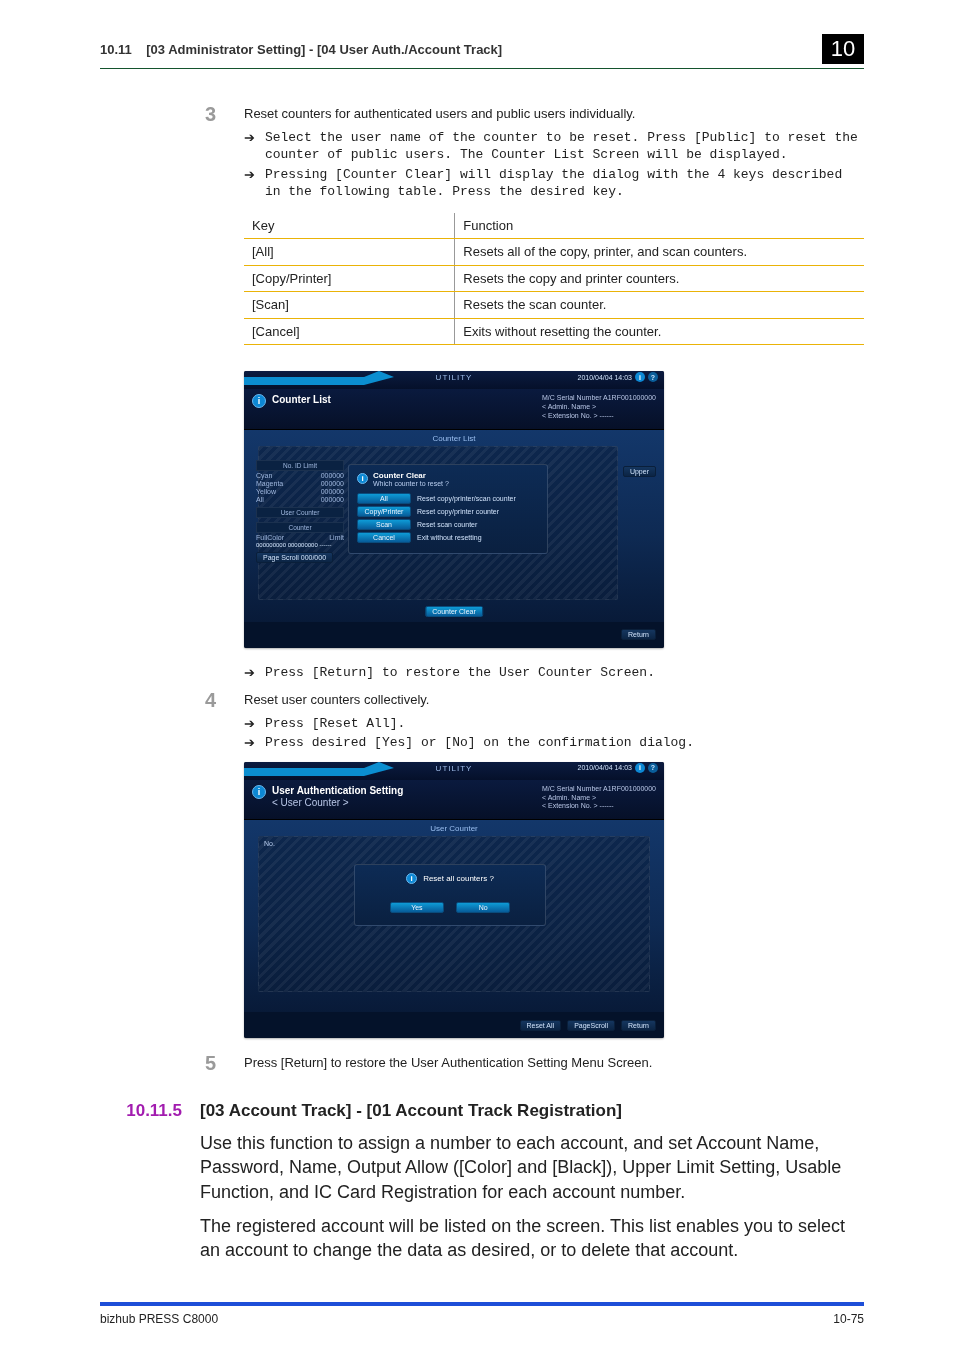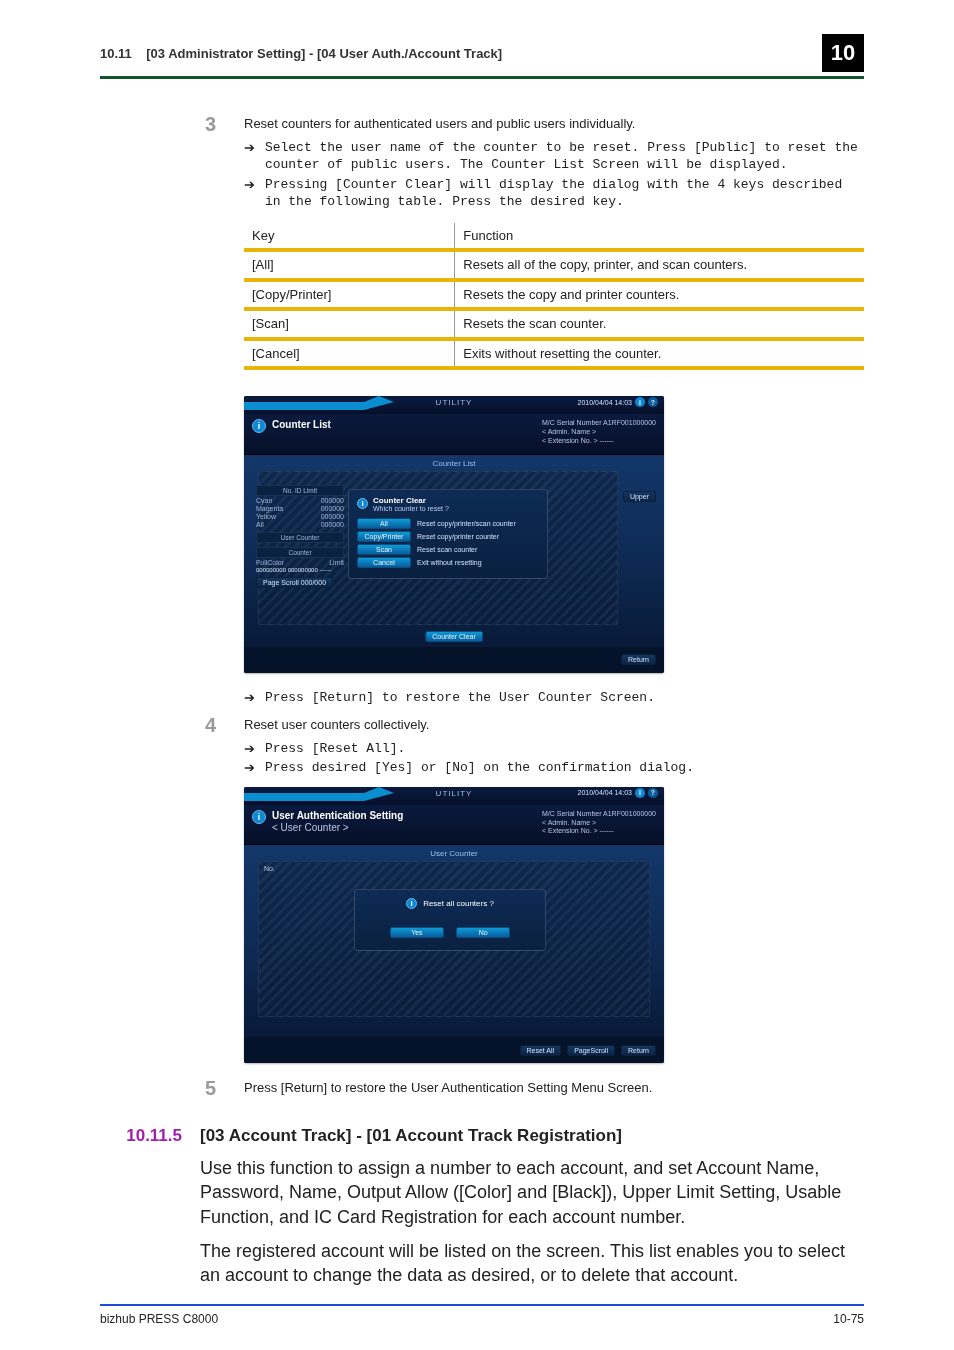--- a/index.html
+++ b/index.html
@@ -1,32 +1,32 @@
 <!DOCTYPE html>
 <html><head>
 <meta charset="utf-8">
 <style>
   * { box-sizing: border-box; margin: 0; padding: 0; }
   html, body { width: 954px; background: #fff; font-family: Arial, Helvetica, sans-serif; color: #222; }
   .page { width: 954px; padding: 34px 90px 30px 100px; position: relative; min-height: 1350px; }
-  .runhead { display: flex; align-items: center; justify-content: space-between; border-bottom: 3px solid #14532d; padding-bottom: 4px; margin-bottom: 36px; }
+  .runhead { display: flex; align-items: center; justify-content: space-between; border-bottom: 1px solid #14532d; padding-bottom: 4px; margin-bottom: 36px; }
   .runhead-left { font-size: 13px; font-weight: bold; color: #333; }
-  .runhead-right { background: #000; color: #fff; font-weight: bold; font-size: 22px; width: 42px; height: 38px; display: flex; align-items: center; justify-content: center; }
+  .runhead-right { background: #000; color: #fff; font-weight: normal; font-size: 22px; width: 42px; height: 30px; display: flex; align-items: center; justify-content: center; }
 
   .content { padding-left: 100px; }
   .step { display: flex; gap: 28px; margin-bottom: 6px; }
   .step-num { font-size: 20px; font-weight: bold; color: #9a9a9a; width: 16px; text-align: right; flex: 0 0 16px; margin-top: -2px; }
   .step-body { font-size: 13px; line-height: 1.35; flex: 1; }
   .sub { margin: 6px 0 0 0; }
   .sub-item { display: flex; gap: 10px; margin-bottom: 2px; }
   .arrow { font-size: 13px; flex: 0 0 auto; }
   .sub-text { flex: 1; font-family: Liberation Mono, monospace; }
 
   table.keyfn { width: 100%; border-collapse: collapse; font-size: 13px; margin: 12px 0 18px 0; }
-  table.keyfn th, table.keyfn td { text-align: left; padding: 4px 8px; border-bottom: 4px solid #eab308; }
+  table.keyfn th, table.keyfn td { text-align: left; padding: 4px 8px; border-bottom: 1px solid #eab308; }
   table.keyfn th { font-weight: normal; }
   table.keyfn col.c1 { width: 34%; }
   table.keyfn .vline { border-left: 1px solid #999; }
 
   
   .fake-shot { width: 420px; margin: 8px 0 16px 44px; background: #1b1f2d; border-radius: 2px; box-shadow: 0 1px 2px rgba(0,0,0,.3); color: #cbd3e6; font-size: 8px; overflow: hidden; }
   .fs-top { position: relative; height: 18px; background: linear-gradient(#0b1b40,#05102a); }
   .fs-top svg { position: absolute; left: 0; top: 0; }
   .fs-toptitle { position:absolute; left:50%; top:2px; transform:translateX(-50%); font-size: 8px; color:#9fbce8; letter-spacing:1px; }
   .fs-topright { position:absolute; right:6px; top:1px; display:flex; align-items:center; gap:3px; }
@@ -66,21 +66,21 @@
   .s2-q { display:flex; align-items:center; justify-content:center; gap:6px; margin-bottom:18px; }
   .s2-no { position:absolute; left:20px; top:20px; font-size:7px; color:#b8cdef; }
 
   
   .sec { display:flex; gap:18px; margin: 26px 0 10px -104px; }
   .sec-num { font-size: 17px; font-weight: bold; color: #a21caf; width: 86px; text-align: right; }
   .sec-title { font-size: 17px; font-weight: bold; }
 
   .para { font-size: 18px; line-height: 1.35; margin-bottom: 10px; }
 
-  .footer { position:absolute; bottom:24px; left:100px; right:90px; border-top:2px solid #1d4ed8; padding-top:6px; font-size:12px; display:flex; justify-content:space-between; }
+  .footer { position:absolute; bottom:24px; left:100px; right:90px; border-top:4px solid #1d4ed8; padding-top:6px; font-size:12px; display:flex; justify-content:space-between; }
 </style>
 </head>
 <body>
 
 <div class="page">
   <div class="runhead">
     <div class="runhead-left">
       <span>10.11</span>&nbsp;&nbsp;&nbsp;
       <span>[03 Administrator Setting] - [04 User Auth./Account Track]</span>
     </div>

